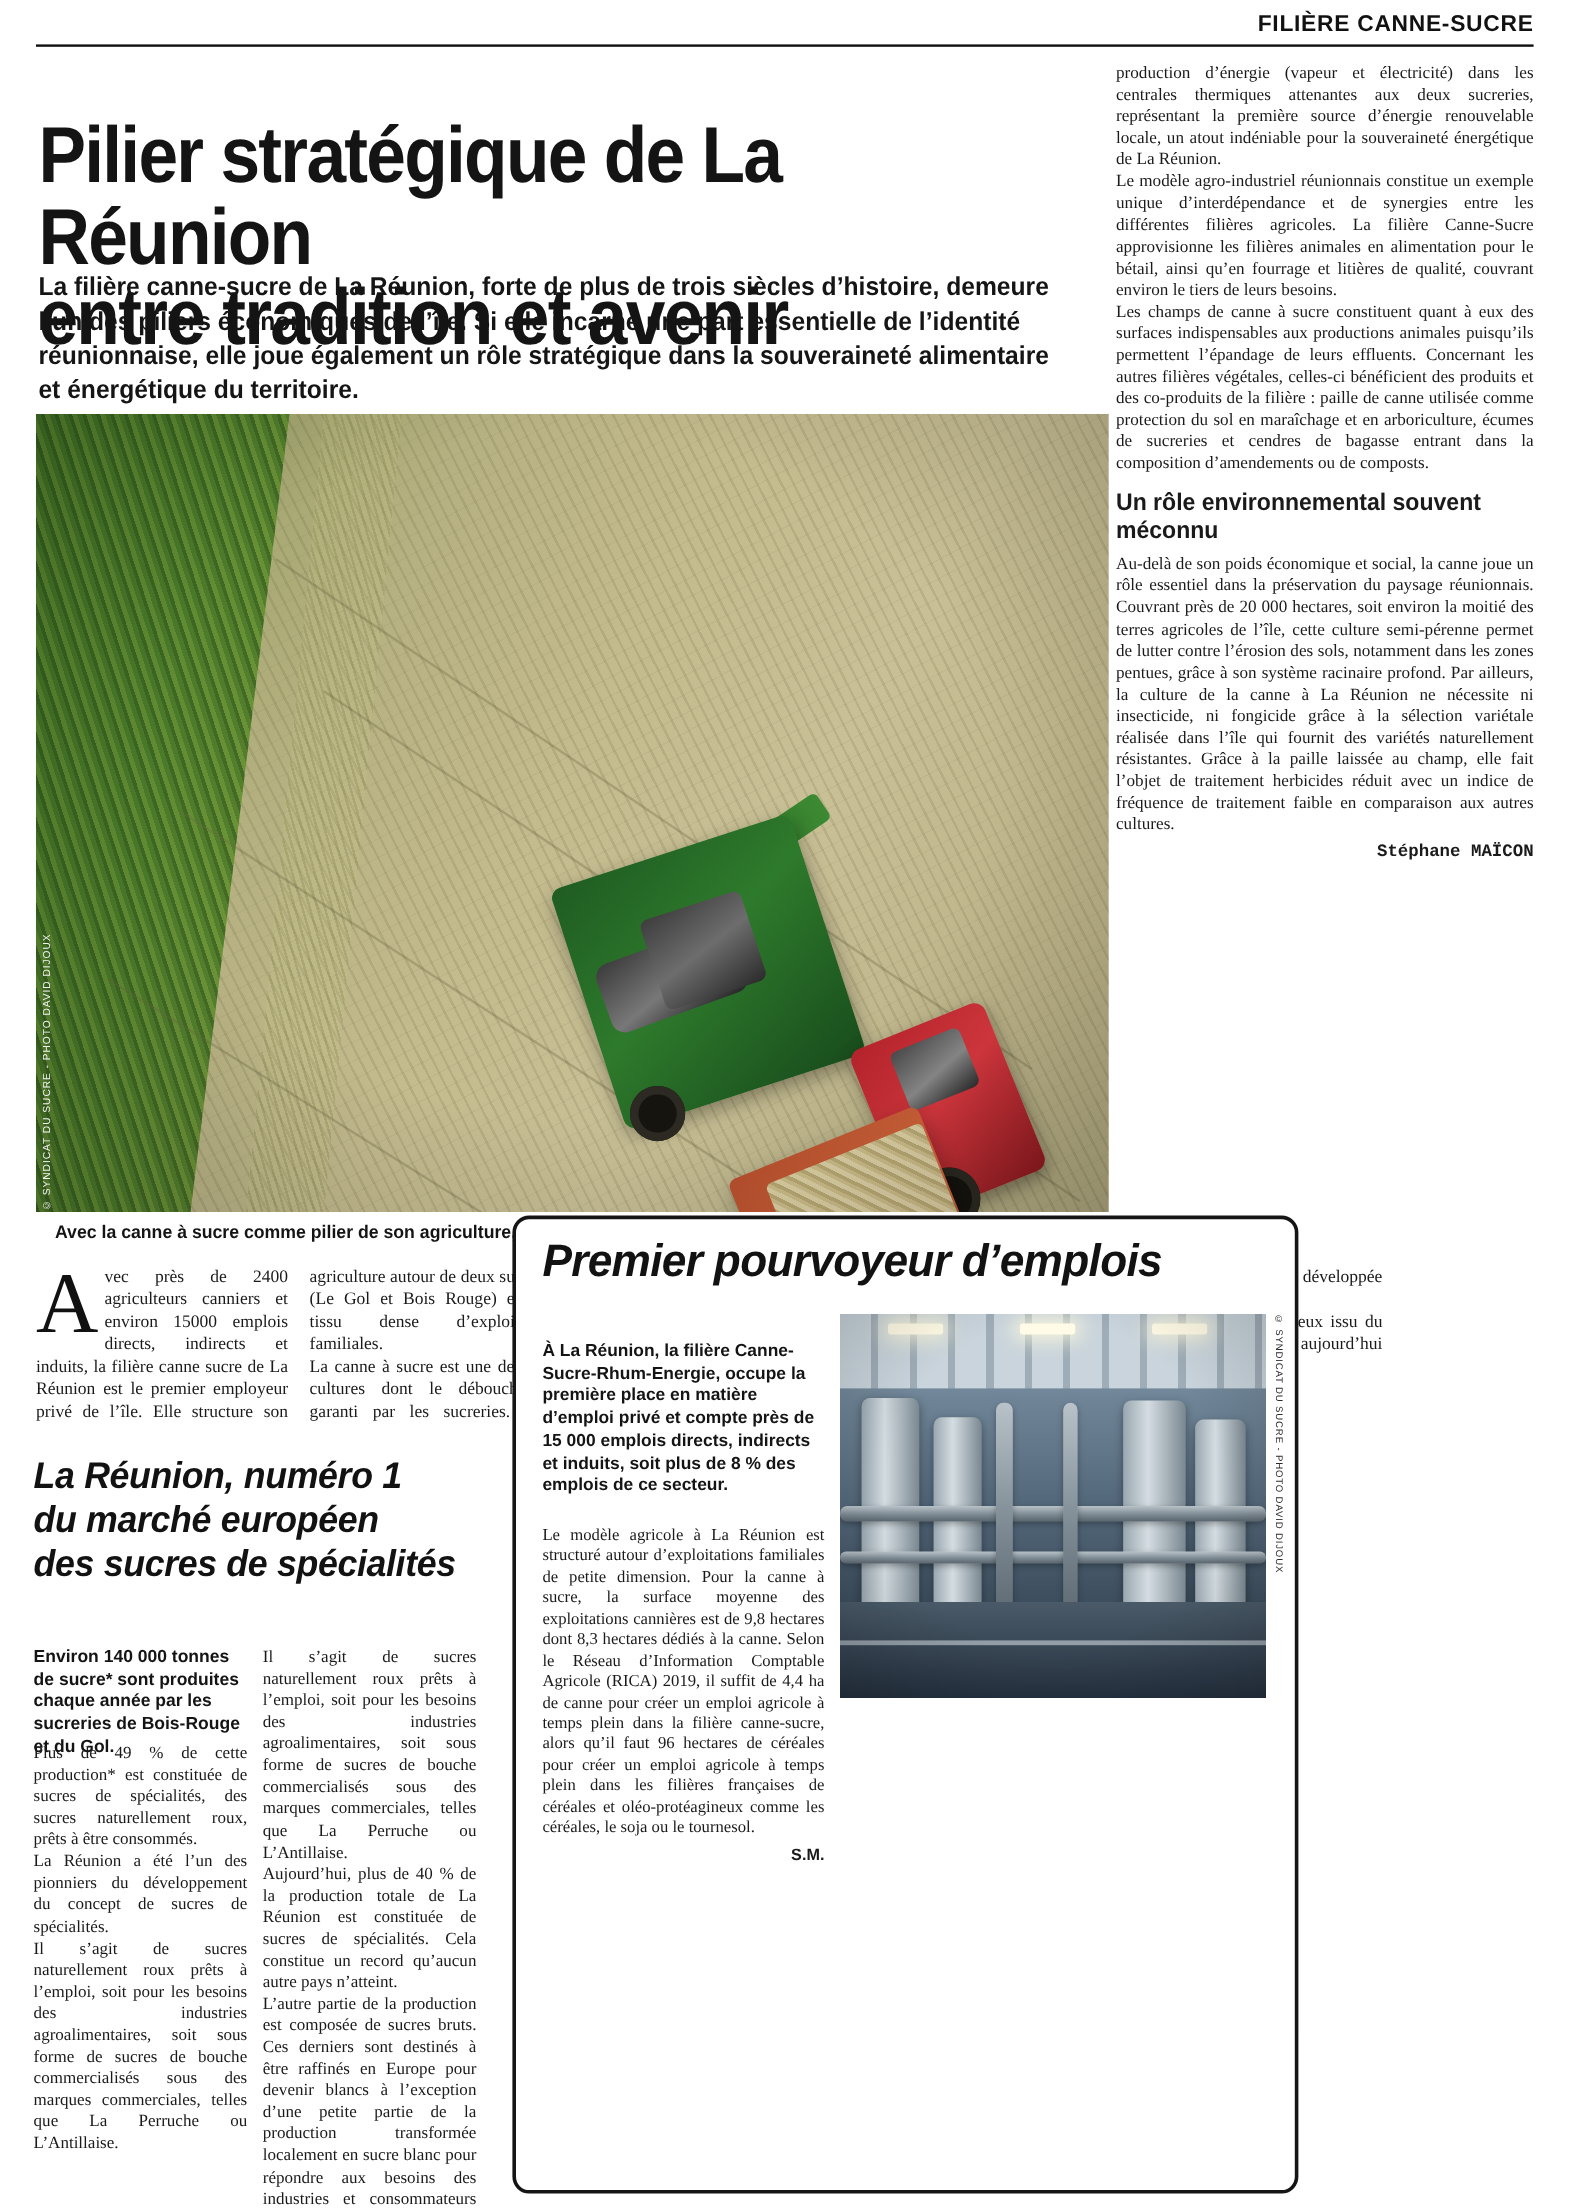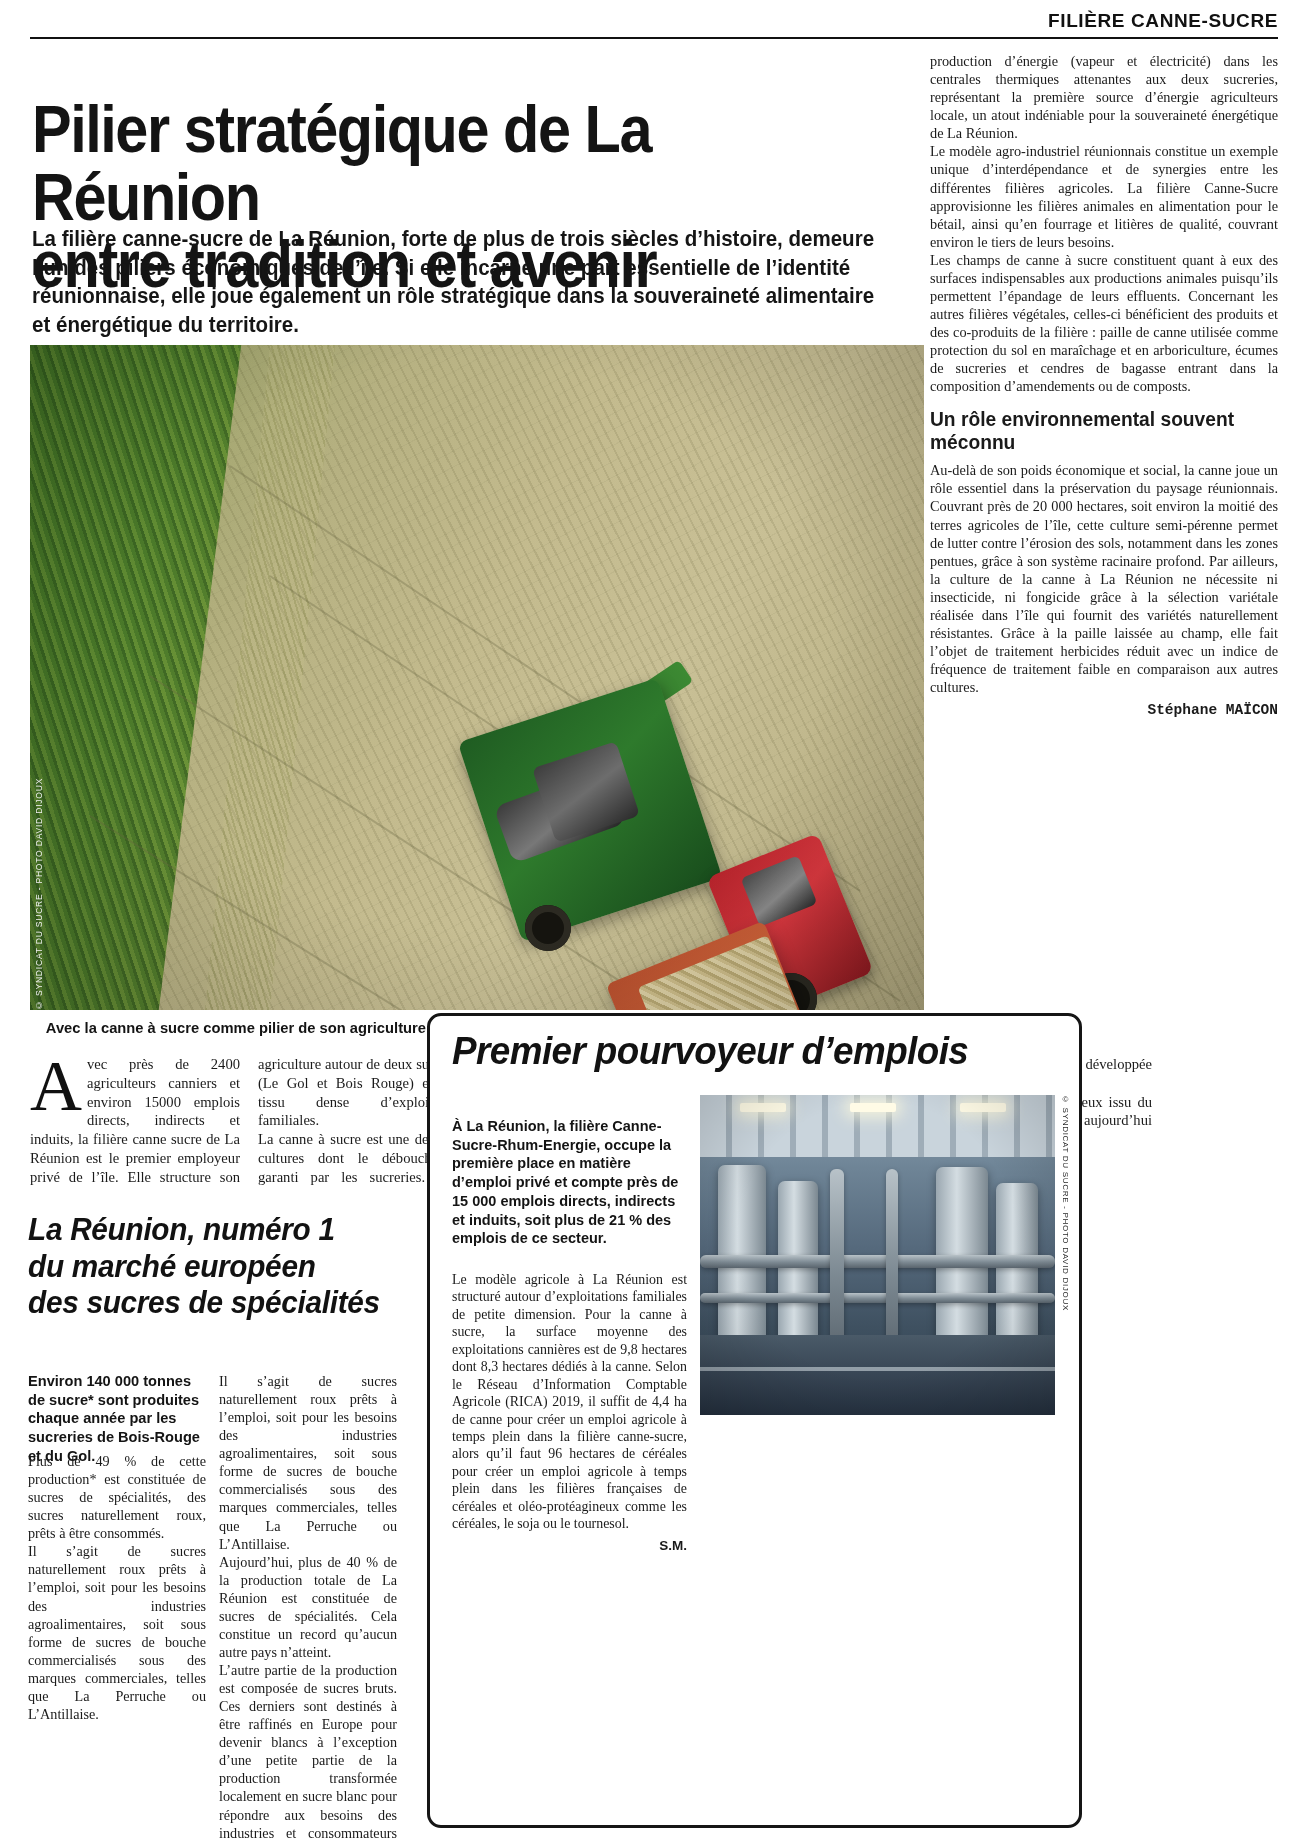--- a/index.html
+++ b/index.html
@@ -289,48 +289,49 @@
 
   <div class="caption-main">Avec la canne à sucre comme pilier de son agriculture, La Réunion assure 70 % d’autosuffisance sur les produits agricoles frais.</div>
 
   <div class="body4">
     <p class="dropcap-p"><span class="dropcap">A</span><span>vec près de 2400 agriculteurs canniers et environ 15000 emplois directs, indirects et induits, la filière canne sucre de La Réunion est le premier employeur privé de l’île. Elle structure son agriculture autour de deux sucreries (Le Gol et Bois Rouge) et d’un tissu dense d’exploitations familiales.</span></p>
     <p>La canne à sucre est une des rares cultures dont le débouché est garanti par les sucreries. Cette sécurité a permis à un nombre important d’exploitants canniers de s’engager dans une démarche de diversification agricole, consacrant en moyenne 10 % de leurs parcelles à l’élevage ou à d’autres cultures. Avec la canne à sucre comme pilier de son agriculture, La Réunion assure ainsi plus de 70 % d’autosuffisance sur les produits agricoles frais, plus que dans tout autre territoire ultramarin. Si la canne est en premier lieu cultivée pour son sucre, la valorisation de ses composantes s’est développée au fil des années.</p>
     <p>La bagasse, résidu fibreux issu du process sucrier, est aujourd’hui valorisée pour la</p>
   </div>
 
   <div class="rail">
-    <p>production d’énergie (vapeur et électricité) dans les centrales thermiques attenantes aux deux sucreries, représentant la première source d’énergie agriculteurs locale, un atout indéniable pour la souveraineté énergétique de La Réunion.</p>
+    <p>production d’énergie (vapeur et électricité) dans les centrales thermiques attenantes aux deux sucreries, représentant la première source d’énergie renouvelable locale, un atout indéniable pour la souveraineté énergétique de La Réunion.</p>
     <p>Le modèle agro-industriel réunionnais constitue un exemple unique d’interdépendance et de synergies entre les différentes filières agricoles. La filière Canne-Sucre approvisionne les filières animales en alimentation pour le bétail, ainsi qu’en fourrage et litières de qualité, couvrant environ le tiers de leurs besoins.</p>
     <p>Les champs de canne à sucre constituent quant à eux des surfaces indispensables aux productions animales puisqu’ils permettent l’épandage de leurs effluents. Concernant les autres filières végétales, celles-ci bénéficient des produits et des co-produits de la filière : paille de canne utilisée comme protection du sol en maraîchage et en arboriculture, écumes de sucreries et cendres de bagasse entrant dans la composition d’amendements ou de composts.</p>
     <div class="sub">Un rôle environnemental souvent méconnu</div>
     <p>Au-delà de son poids économique et social, la canne joue un rôle essentiel dans la préservation du paysage réunionnais. Couvrant près de 20 000 hectares, soit environ la moitié des terres agricoles de l’île, cette culture semi-pérenne permet de lutter contre l’érosion des sols, notamment dans les zones pentues, grâce à son système racinaire profond. Par ailleurs, la culture de la canne à La Réunion ne nécessite ni insecticide, ni fongicide grâce à la sélection variétale réalisée dans l’île qui fournit des variétés naturellement résistantes. Grâce à la paille laissée au champ, elle fait l’objet de traitement herbicides réduit avec un indice de fréquence de traitement faible en comparaison aux autres cultures.</p>
     <div class="sig">Stéphane MAÏCON</div>
   </div>
 
   <div class="art2-title">
     <span>La Réunion, numéro 1</span><br>
     <span>du marché européen</span><br>
     <span>des sucres de spécialités</span>
   </div>
   <div class="art2-lead">Environ 140 000 tonnes de sucre* sont produites chaque année par les sucreries de Bois-Rouge et du Gol.</div>
   <div class="art2-colA">
     <p>Plus de 49 % de cette production* est constituée de sucres de spécialités, des sucres naturellement roux, prêts à être consommés.</p>
+    <p>La Réunion a été l’un des pionniers du développement du concept de sucres de spécialités.</p>
     <p>Il s’agit de sucres naturellement roux prêts à l’emploi, soit pour les besoins des industries agroalimentaires, soit sous forme de sucres de bouche commercialisés sous des marques commerciales, telles que La Perruche ou L’Antillaise.</p>
   </div>
   <div class="art2-colB">
     <p>Il s’agit de sucres naturellement roux prêts à l’emploi, soit pour les besoins des industries agroalimentaires, soit sous forme de sucres de bouche commercialisés sous des marques commerciales, telles que La Perruche ou L’Antillaise.</p>
     <p>Aujourd’hui, plus de 40 % de la production totale de La Réunion est constituée de sucres de spécialités. Cela constitue un record qu’aucun autre pays n’atteint.</p>
     <p>L’autre partie de la production est composée de sucres bruts. Ces derniers sont destinés à être raffinés en Europe pour devenir blancs à l’exception d’une petite partie de la production transformée localement en sucre blanc pour répondre aux besoins des industries et consommateurs réunionnais.</p>
 
   </div>
 
   <div class="boxed"></div>
   <div class="boxed-title">Premier pourvoyeur d’emplois</div>
-  <div class="boxed-lead">À La Réunion, la filière Canne-Sucre-Rhum-Energie, occupe la première place en matière d’emploi privé et compte près de 15 000 emplois directs, indirects et induits, soit plus de 21 % des emplois de ce secteur.</div>
+  <div class="boxed-lead">À La Réunion, la filière Canne-Sucre-Rhum-Energie, occupe la première place en matière d’emploi privé et compte près de 15 000 emplois directs, indirects et induits, soit plus de 8 % des emplois de ce secteur.</div>
   <div class="boxed-body">
     <p>Le modèle agricole à La Réunion est structuré autour d’exploitations familiales de petite dimension. Pour la canne à sucre, la surface moyenne des exploitations cannières est de 9,8 hectares dont 8,3 hectares dédiés à la canne. Selon le Réseau d’Information Comptable Agricole (RICA) 2019, il suffit de 4,4 ha de canne pour créer un emploi agricole à temps plein dans la filière canne-sucre, alors qu’il faut 96 hectares de céréales pour créer un emploi agricole à temps plein dans les filières françaises de céréales et oléo-protéagineux comme les céréales, le soja ou le tournesol.</p>
     <div class="sm-right">S.M.</div>
   </div>
 
   <div class="boxed-photo">
     <div class="ph">
       <div class="fac-bg"></div>
       <div class="fac-ceiling"></div>
       <div class="fac-light" style="left:40px;"></div>

